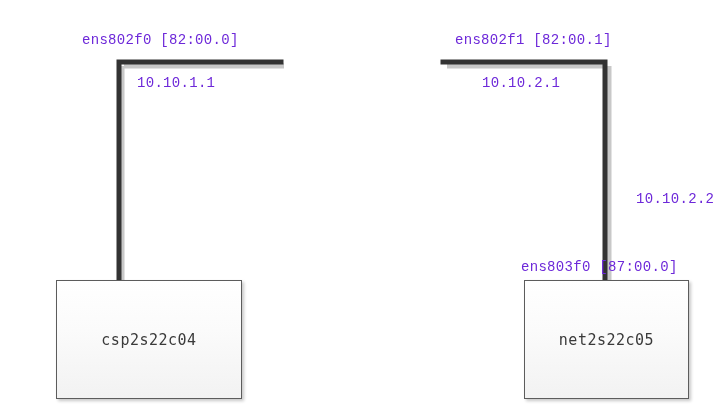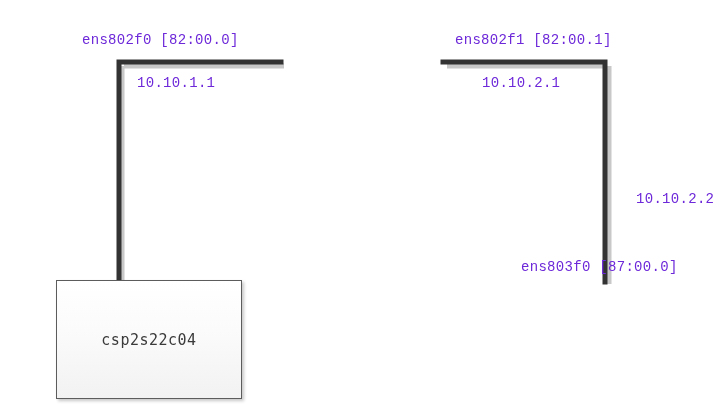--- a/index.html
+++ b/index.html
@@ -89,20 +89,23 @@
     <path d="M 281 62 L 119 62 L 119 282" stroke="#333333" stroke-width="5" fill="none" stroke-linecap="square" stroke-linejoin="miter"></path>
 
     <path d="M 443 62 L 605 62 L 605 282" stroke="#333333" stroke-width="5" fill="none" stroke-linecap="square" stroke-linejoin="miter"></path>
   </svg>
 
 
   <div class="node" id="node-left">
     <span class="node-label">csp2s22c04</span>
   </div>
 
+  <div class="node" id="node-right">
+    <span class="node-label">net2s22c05</span>
+  </div>
 
   <div class="annotation" id="lbl-if-left">ens802f0 [82:00.0]</div>
   <div class="annotation" id="lbl-ip-left">10.10.1.1</div>
 
   <div class="annotation" id="lbl-if-right">ens802f1 [82:00.1]</div>
   <div class="annotation" id="lbl-ip-right">10.10.2.1</div>
   <div class="annotation" id="lbl-ip-br">10.10.2.2</div>
   <div class="annotation" id="lbl-if-br">ens803f0 [87:00.0]</div>
 
 </div>

